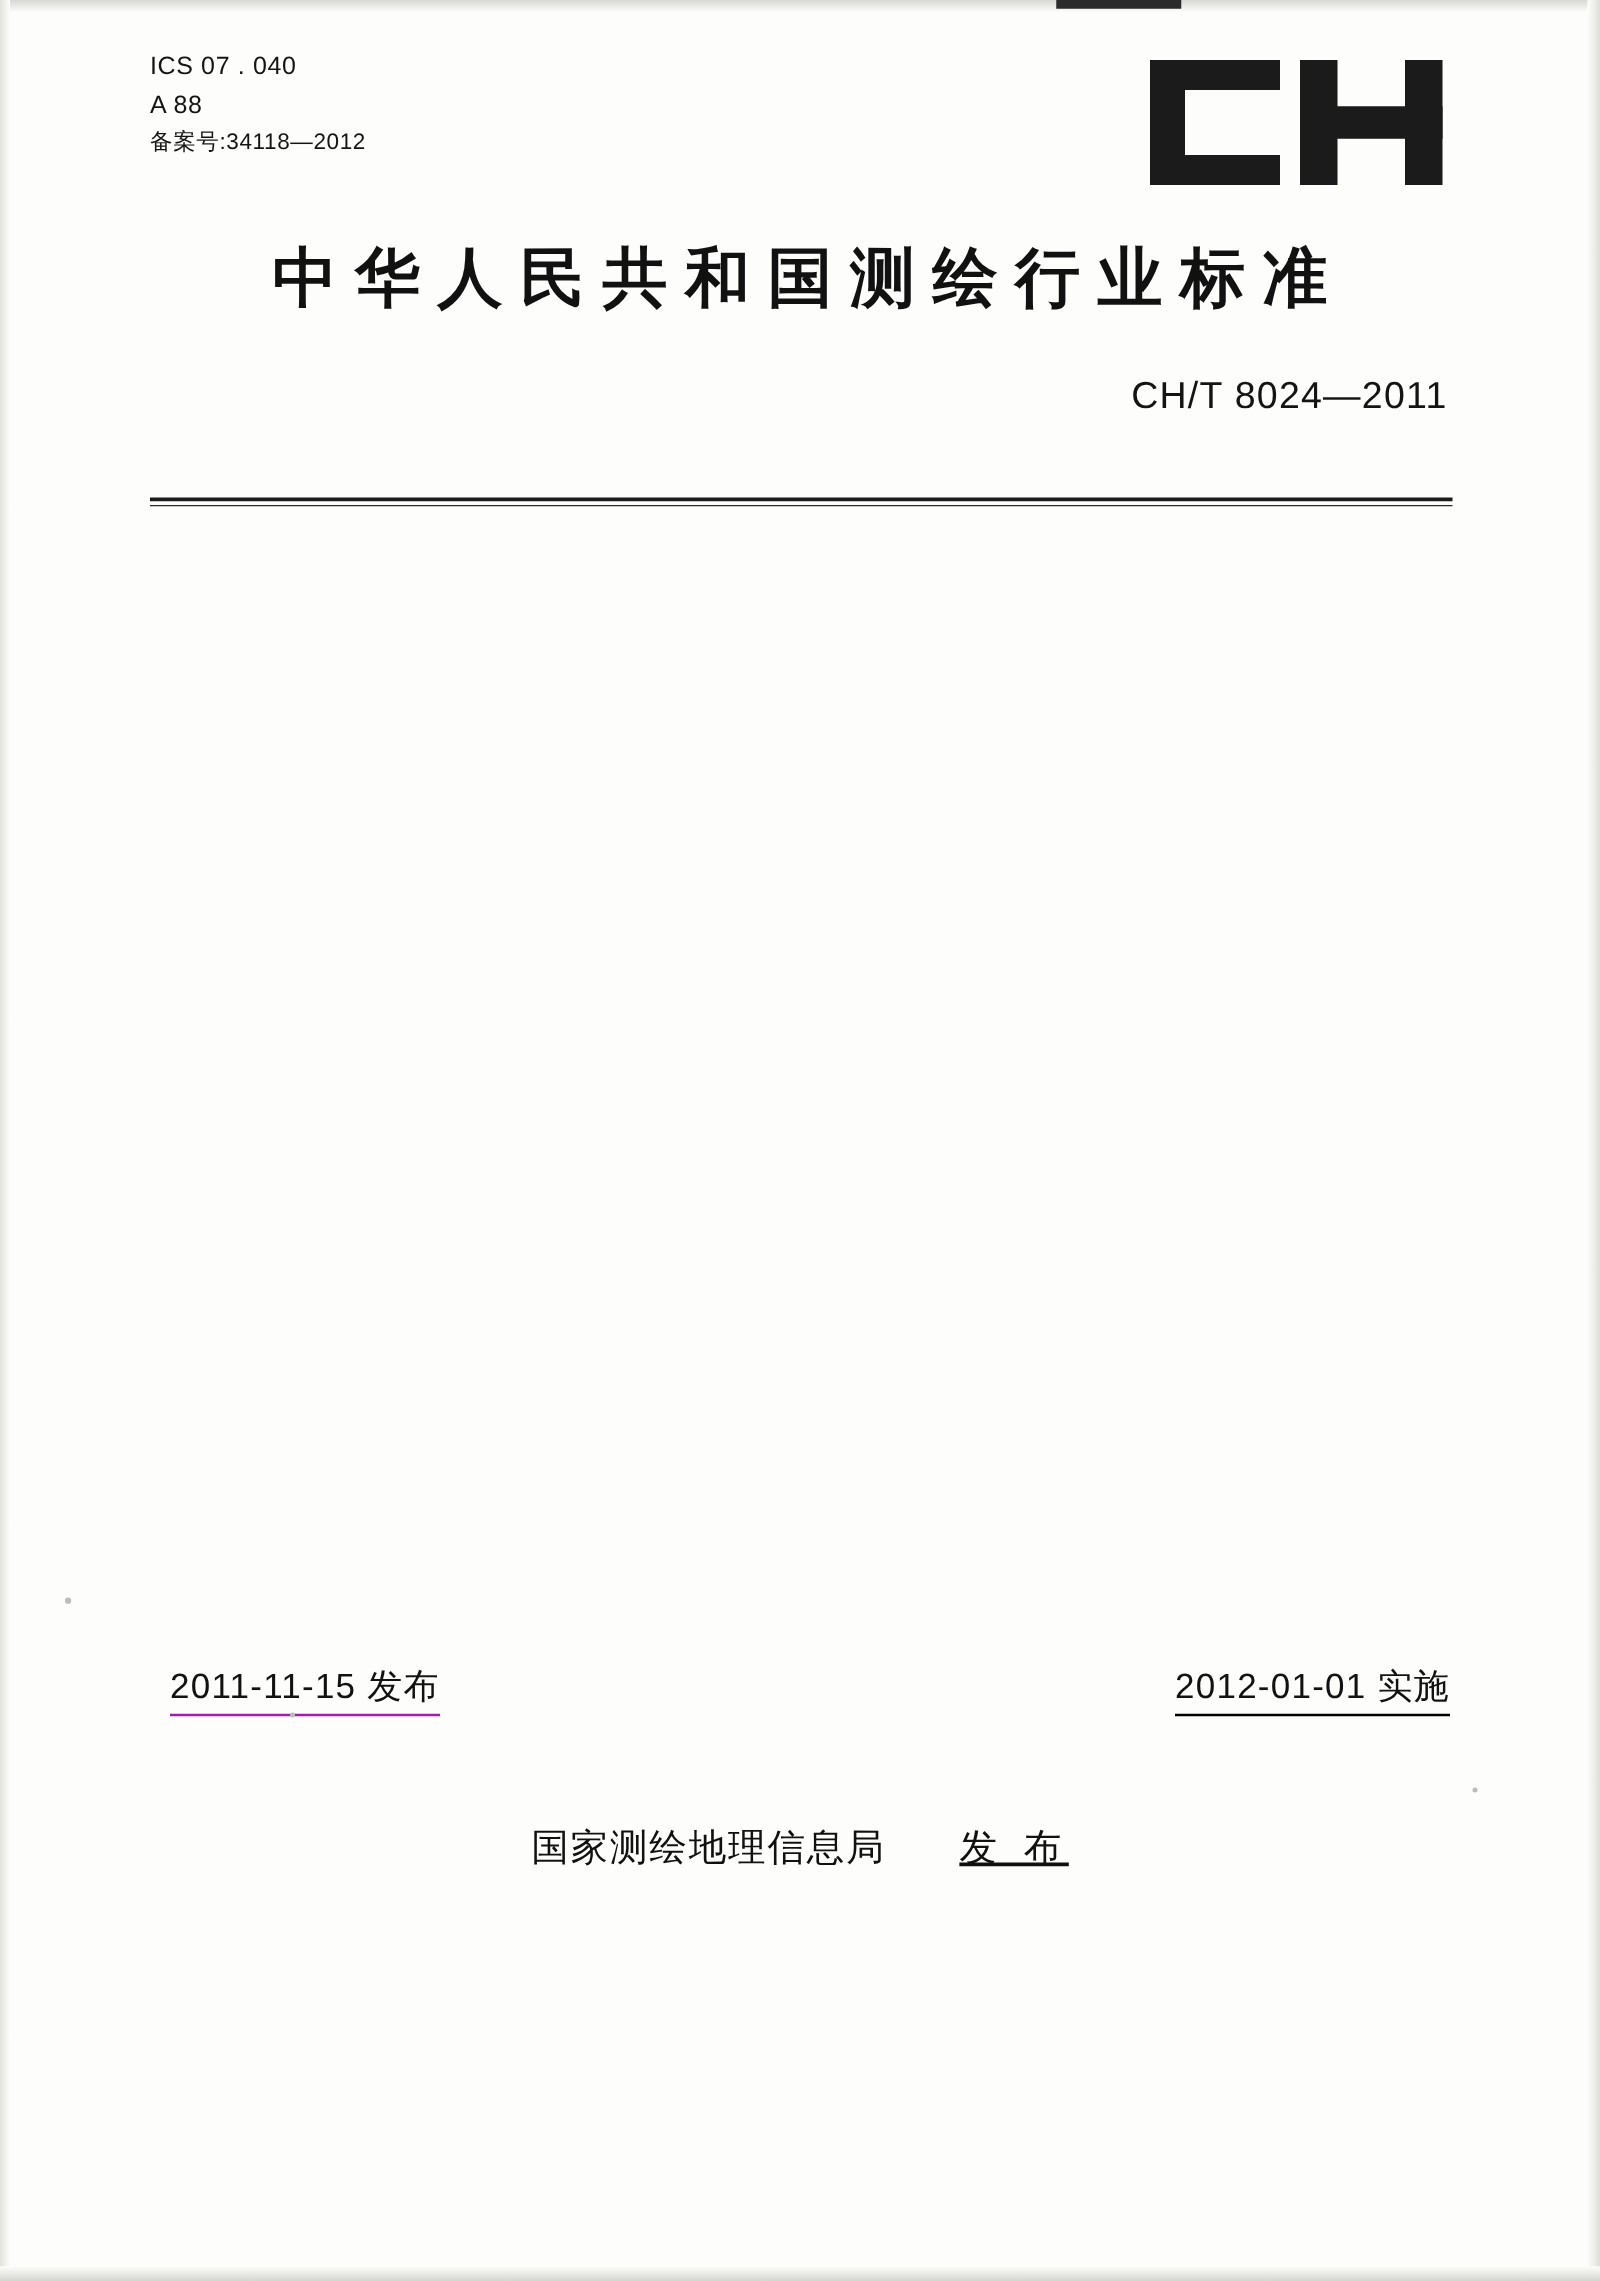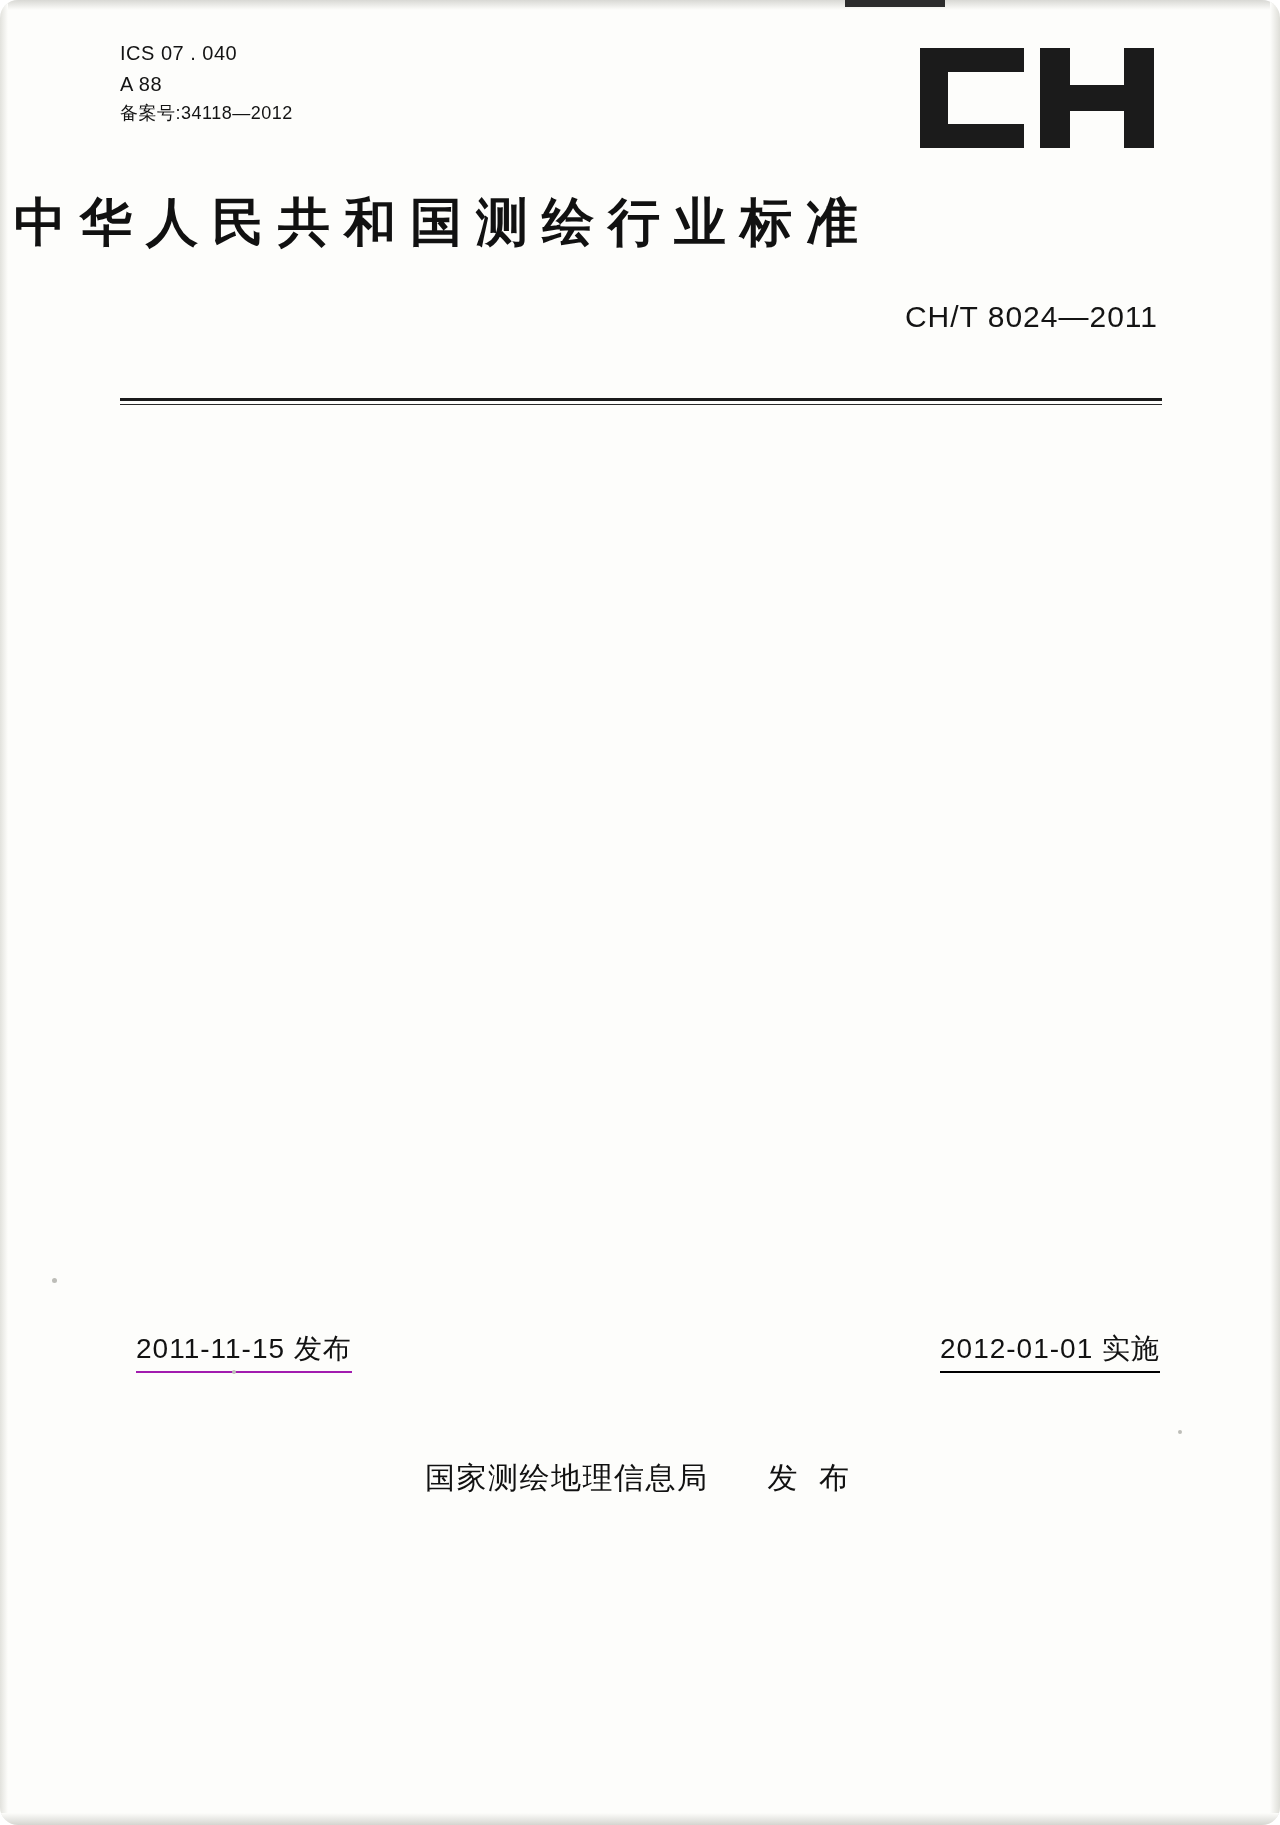--- a/index.html
+++ b/index.html
@@ -10,21 +10,20 @@
   body {
     font-family: "Liberation Sans", sans-serif;
     color: #111111;
   }
   .page {
     position: relative;
     width: 1280px;
     height: 1825px;
     background: #fdfdfb;
     overflow: hidden;
-    border-radius: 18px;
   }
   
   .scan-edge-top {
     position: absolute;
     top: 0; left: 0; right: 0;
     height: 10px;
     background: linear-gradient(to bottom, #d8d8d4, #fdfdfb);
   }
   .scan-edge-left {
     position: absolute;
@@ -77,21 +76,21 @@
     top: 38px;
     width: 250px;
     height: 120px;
   }
 
   
   .std-title-cn {
     position: absolute;
     left: 0; right: 0;
     top: 188px;
-    text-align: left;
+    text-align: center;
     font-family: "DejaVu Sans", "Liberation Sans", sans-serif;
     font-size: 52px;
     font-weight: bold;
     letter-spacing: 14px;
     color: #111;
     text-indent: 14px;
   }
 
   .std-number {
     position: absolute;
@@ -173,20 +172,21 @@
     letter-spacing: 1.5px;
     color: #111;
   }
   .footer-row .publisher {
     display: inline-block;
   }
   .footer-row .publish-verb {
     display: inline-block;
     margin-left: 48px;
     letter-spacing: 6px;
+    text-decoration: underline;
   }
 
   
   .speck {
     position: absolute;
     background: #bdbdb8;
     border-radius: 50%;
   }
 </style>
 </head>

